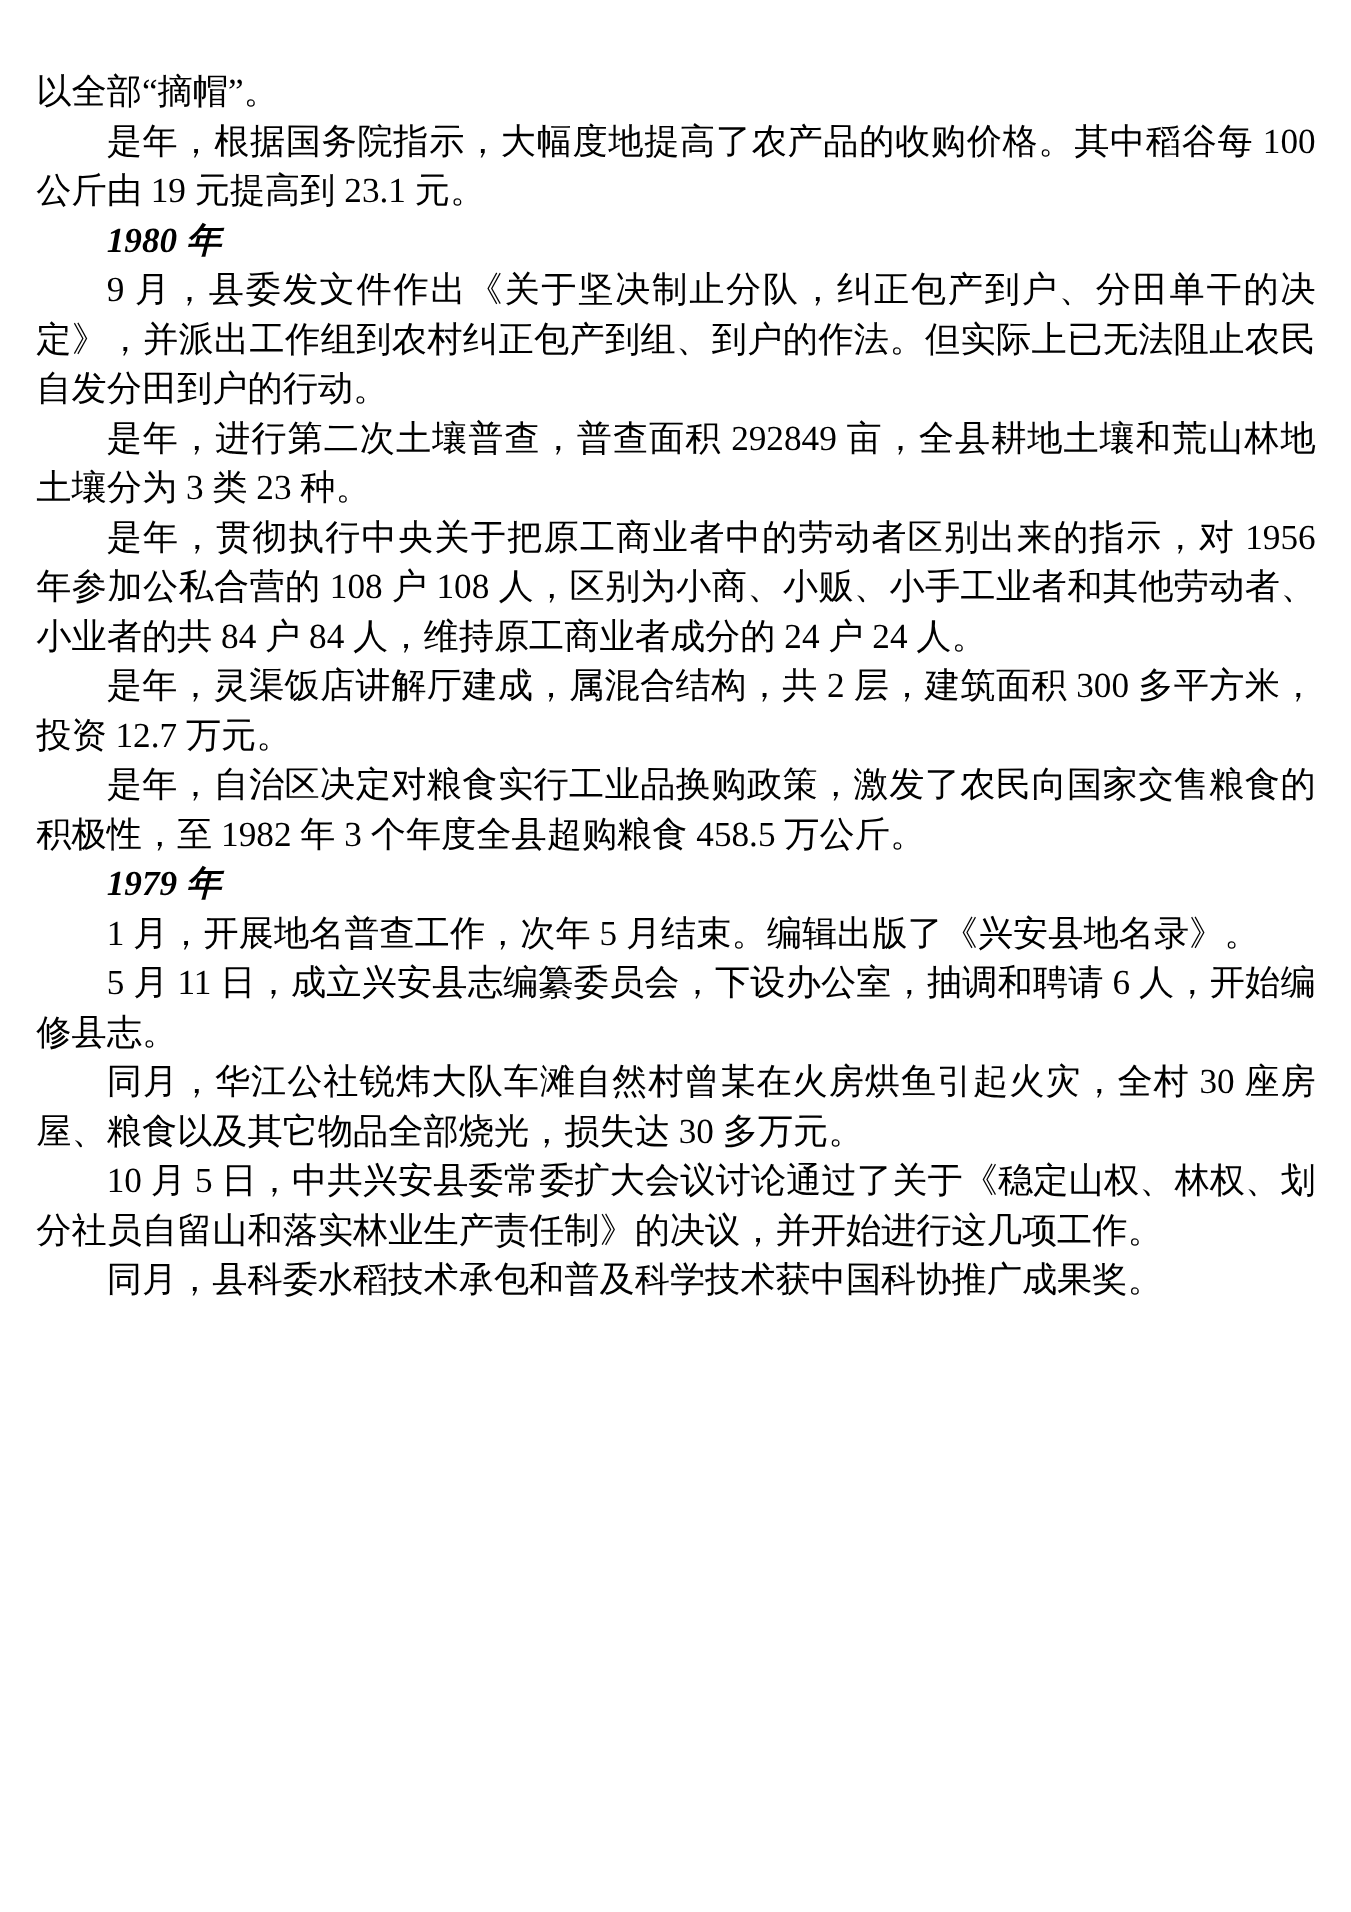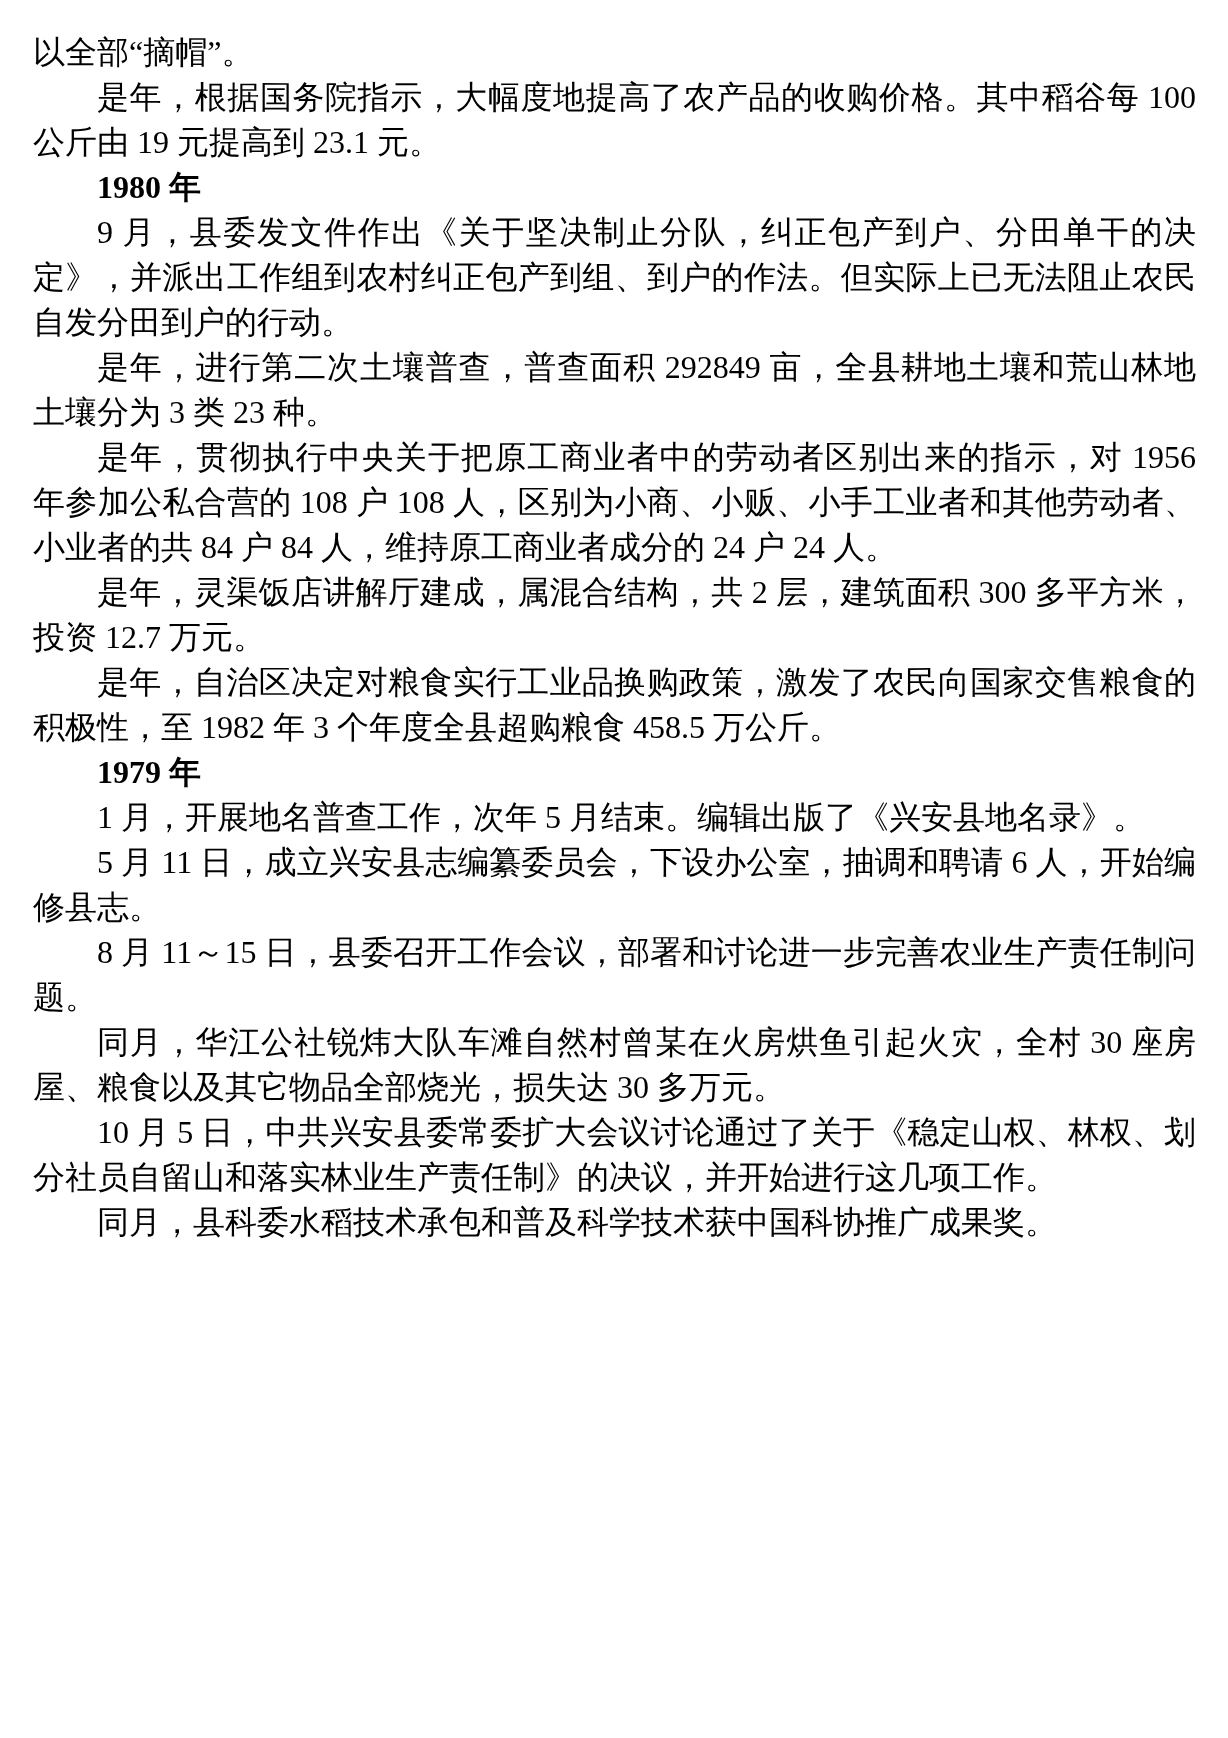--- a/index.html
+++ b/index.html
@@ -21,41 +21,41 @@
   }
   .text-block {
     width: 100%;
   }
   .text-block p {
     margin: 0;
     text-align: justify;
     text-justify: inter-ideograph;
     word-break: break-all;
   }
-  p.continuation { text-indent: 0; }
+  p.continuation { text-indent: 0; margin-top: 31px; }
   p.body { text-indent: 2em; }
   p.heading {
     text-indent: 2em;
     font-weight: bold;
+    font-style: italic;
   }
 </style>
 </head>
 <body>
 
 <div class="page">
   <div class="text-block" id="text-block">
       <p class="continuation">以全部“摘帽”。</p>
       <p class="body">是年，根据国务院指示，大幅度地提高了农产品的收购价格。其中稻谷每 100 公斤由 19 元提高到 23.1 元。</p>
       <p class="heading">1980 年</p>
       <p class="body">9 月，县委发文件作出《关于坚决制止分队，纠正包产到户、分田单干的决定》，并派出工作组到农村纠正包产到组、到户的作法。但实际上已无法阻止农民自发分田到户的行动。</p>
       <p class="body">是年，进行第二次土壤普查，普查面积 292849 亩，全县耕地土壤和荒山林地土壤分为 3 类 23 种。</p>
       <p class="body">是年，贯彻执行中央关于把原工商业者中的劳动者区别出来的指示，对 1956 年参加公私合营的 108 户 108 人，区别为小商、小贩、小手工业者和其他劳动者、小业者的共 84 户 84 人，维持原工商业者成分的 24 户 24 人。</p>
       <p class="body">是年，灵渠饭店讲解厅建成，属混合结构，共 2 层，建筑面积 300 多平方米，投资 12.7 万元。</p>
       <p class="body">是年，自治区决定对粮食实行工业品换购政策，激发了农民向国家交售粮食的积极性，至 1982 年 3 个年度全县超购粮食 458.5 万公斤。</p>
       <p class="heading">1979 年</p>
       <p class="body">1 月，开展地名普查工作，次年 5 月结束。编辑出版了《兴安县地名录》。</p>
       <p class="body">5 月 11 日，成立兴安县志编纂委员会，下设办公室，抽调和聘请 6 人，开始编修县志。</p>
-      <p class="body">8 月 11～15 日，县委召开工作会议，部署和讨论进一步完善农业生产责任制问题。</p>
       <p class="body">同月，华江公社锐炜大队车滩自然村曾某在火房烘鱼引起火灾，全村 30 座房屋、粮食以及其它物品全部烧光，损失达 30 多万元。</p>
       <p class="body">10 月 5 日，中共兴安县委常委扩大会议讨论通过了关于《稳定山权、林权、划分社员自留山和落实林业生产责任制》的决议，并开始进行这几项工作。</p>
       <p class="body">同月，县科委水稻技术承包和普及科学技术获中国科协推广成果奖。</p>
     </div>
 </div>
 
 </body></html>

